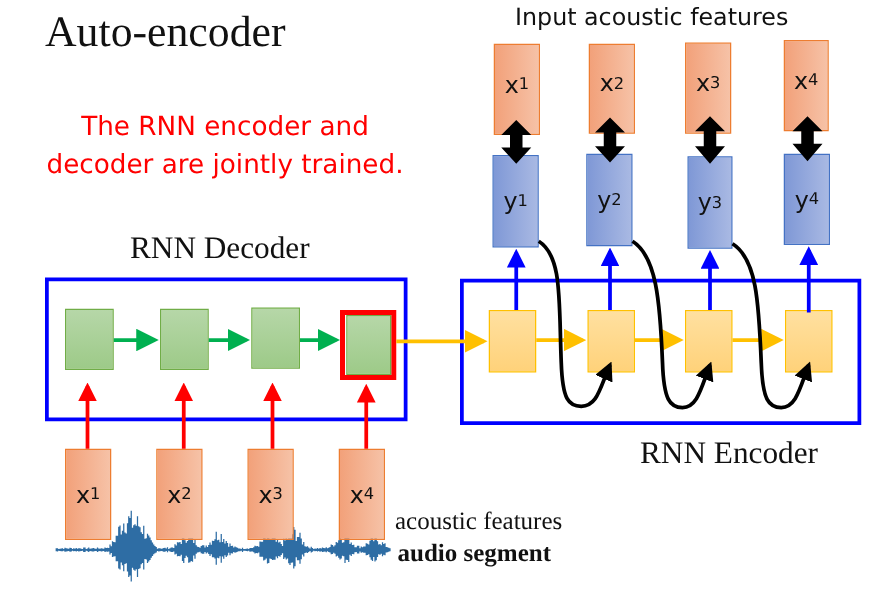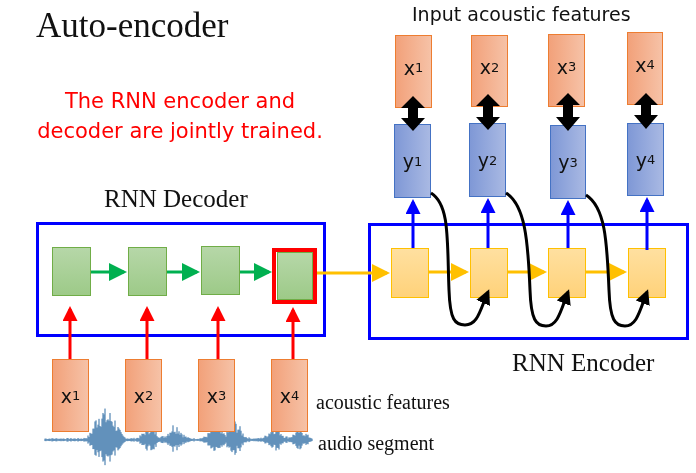--- a/index.html
+++ b/index.html
@@ -4,22 +4,22 @@
 <style>
   html, body { margin:0; padding:0; background:#fff; }
   body { width:696px; height:473px; position:relative; overflow:hidden; }
   .abs { position:absolute; }
   .title { left:36px; top:6px; font-family:Liberation Serif, serif; font-weight:300; font-size:35px; color:#111; letter-spacing:0px; }
   .subtitle { left:20px; top:86px; width:320px; text-align:center; font-family:"DejaVu Sans", sans-serif; font-size:21px; line-height:30px; color:#ff0000; }
   .serif-label { font-family:"Liberation Serif", serif; color:#111; }
   .enc-label { left:104px; top:185px; font-size:25px; }
   .dec-label { left:512px; top:349px; font-size:25px; }
   .input-label { left:412px; top:3px; font-family:"DejaVu Sans", sans-serif; font-size:19px; color:#111; }
-  .af-label { left:316px; top:391px; font-size:20px; }
-  .as-label { left:318px; top:432px; font-size:20px; }
+  .af-label { left:316px; top:406px; font-size:20px; }
+  .as-label { left:318px; top:432px; font-size:20px;font-weight:bold; }
   .xbox { background:linear-gradient(to right,#f2a17a,#f6c2a7); border:1px solid #ed7d31; box-sizing:border-box; display:flex; align-items:center; justify-content:center; font-family:"DejaVu Sans", sans-serif; font-size:19px; color:#111; }
   .ybox { background:linear-gradient(to right,#7f98d6,#a9b9e3); border:1px solid #4472c4; box-sizing:border-box; display:flex; align-items:center; justify-content:center; font-family:"DejaVu Sans", sans-serif; font-size:19px; color:#111; }
   .xbox sub, .ybox sub { font-size:13px; vertical-align:-5px; }
   .top-x { padding-bottom:8px; }
   .gcell { background:linear-gradient(to bottom,#b6d7a8,#9dca88); border:1px solid #70ad47; box-sizing:border-box; }
   .ycell { background:linear-gradient(to bottom,#ffe0a0,#ffd27a); border:1px solid #ffc000; box-sizing:border-box; }
   .enc-box { left:36px; top:222px; width:290px; height:115px; border:3px solid #0000ff; box-sizing:border-box; }
   .dec-box { left:368px; top:223px; width:321px; height:117px; border:3px solid #0000ff; box-sizing:border-box; }
   .last-frame { left:272px; top:248px; width:45px; height:56px; border:4px solid #ff0000; box-sizing:border-box; }
   svg.overlay { position:absolute; left:0; top:0; }

